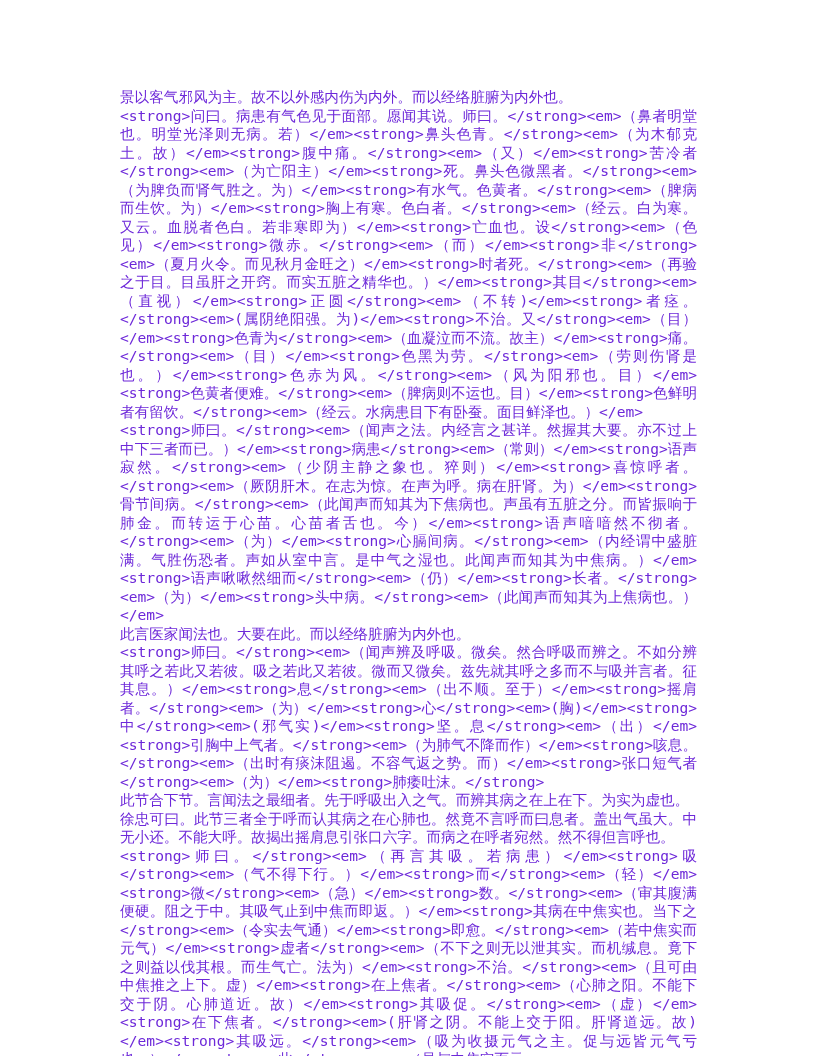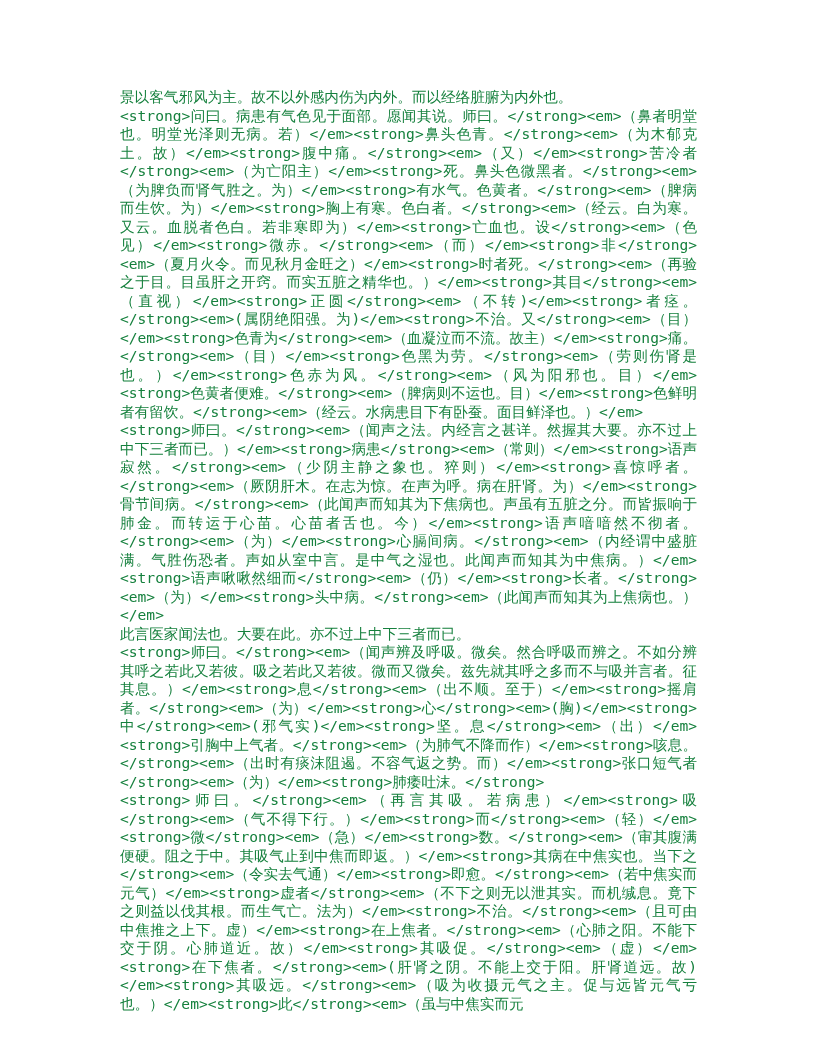--- a/index.html
+++ b/index.html
@@ -6,21 +6,21 @@
     margin: 0;
     padding: 0;
     background: #ffffff;
   }
   .page {
     position: relative;
     width: 816px;
     height: 1056px;
     box-sizing: border-box;
     background: #ffffff;
-    color: #15803d;
+    color: #6d28d9;
     padding: 88px 119px 0 120px;
     overflow: hidden;
     font-family: "DejaVu Sans Mono", "DejaVu Sans", monospace;
     font-size: 14.6px;
     line-height: 18.5px;
   }
   .page p {
     margin: 0;
     padding: 0;
     text-align: justify;
@@ -28,16 +28,18 @@
     overflow-wrap: break-word;
   }
 </style>
 </head>
 <body>
 
 <div class="page">
   <p>景以客气邪风为主。故不以外感内伤为内外。而以经络脏腑为内外也。</p>
   <p>&lt;strong&gt;问曰。病患有气色见于面部。愿闻其说。师曰。&lt;/strong&gt;&lt;em&gt;（鼻者明堂也。明堂光泽则无病。若）&lt;/em&gt;&lt;strong&gt;鼻头色青。&lt;/strong&gt;&lt;em&gt;（为木郁克土。故）&lt;/em&gt;&lt;strong&gt;腹中痛。&lt;/strong&gt;&lt;em&gt;（又）&lt;/em&gt;&lt;strong&gt;苦冷者&lt;/strong&gt;&lt;em&gt;（为亡阳主）&lt;/em&gt;&lt;strong&gt;死。鼻头色微黑者。&lt;/strong&gt;&lt;em&gt;（为脾负而肾气胜之。为）&lt;/em&gt;&lt;strong&gt;有水气。色黄者。&lt;/strong&gt;&lt;em&gt;（脾病而生饮。为）&lt;/em&gt;&lt;strong&gt;胸上有寒。色白者。&lt;/strong&gt;&lt;em&gt;（经云。白为寒。又云。血脱者色白。若非寒即为）&lt;/em&gt;&lt;strong&gt;亡血也。设&lt;/strong&gt;&lt;em&gt;（色见）&lt;/em&gt;&lt;strong&gt;微赤。&lt;/strong&gt;&lt;em&gt;（而）&lt;/em&gt;&lt;strong&gt;非&lt;/strong&gt;&lt;em&gt;（夏月火令。而见秋月金旺之）&lt;/em&gt;&lt;strong&gt;时者死。&lt;/strong&gt;&lt;em&gt;（再验之于目。目虽肝之开窍。而实五脏之精华也。）&lt;/em&gt;&lt;strong&gt;其目&lt;/strong&gt;&lt;em&gt;（直视）&lt;/em&gt;&lt;strong&gt;正圆&lt;/strong&gt;&lt;em&gt;（不转)&lt;/em&gt;&lt;strong&gt;者痉。&lt;/strong&gt;&lt;em&gt;(属阴绝阳强。为)&lt;/em&gt;&lt;strong&gt;不治。又&lt;/strong&gt;&lt;em&gt;（目）&lt;/em&gt;&lt;strong&gt;色青为&lt;/strong&gt;&lt;em&gt;（血凝泣而不流。故主）&lt;/em&gt;&lt;strong&gt;痛。&lt;/strong&gt;&lt;em&gt;（目）&lt;/em&gt;&lt;strong&gt;色黑为劳。&lt;/strong&gt;&lt;em&gt;（劳则伤肾是也。）&lt;/em&gt;&lt;strong&gt;色赤为风。&lt;/strong&gt;&lt;em&gt;（风为阳邪也。目）&lt;/em&gt;&lt;strong&gt;色黄者便难。&lt;/strong&gt;&lt;em&gt;（脾病则不运也。目）&lt;/em&gt;&lt;strong&gt;色鲜明者有留饮。&lt;/strong&gt;&lt;em&gt;（经云。水病患目下有卧蚕。面目鲜泽也。）&lt;/em&gt;</p>
   <p>&lt;strong&gt;师曰。&lt;/strong&gt;&lt;em&gt;（闻声之法。内经言之甚详。然握其大要。亦不过上中下三者而已。）&lt;/em&gt;&lt;strong&gt;病患&lt;/strong&gt;&lt;em&gt;（常则）&lt;/em&gt;&lt;strong&gt;语声寂然。&lt;/strong&gt;&lt;em&gt;（少阴主静之象也。猝则）&lt;/em&gt;&lt;strong&gt;喜惊呼者。&lt;/strong&gt;&lt;em&gt;（厥阴肝木。在志为惊。在声为呼。病在肝肾。为）&lt;/em&gt;&lt;strong&gt;骨节间病。&lt;/strong&gt;&lt;em&gt;（此闻声而知其为下焦病也。声虽有五脏之分。而皆振响于肺金。而转运于心苗。心苗者舌也。今）&lt;/em&gt;&lt;strong&gt;语声喑喑然不彻者。&lt;/strong&gt;&lt;em&gt;（为）&lt;/em&gt;&lt;strong&gt;心膈间病。&lt;/strong&gt;&lt;em&gt;（内经谓中盛脏满。气胜伤恐者。声如从室中言。是中气之湿也。此闻声而知其为中焦病。）&lt;/em&gt;&lt;strong&gt;语声啾啾然细而&lt;/strong&gt;&lt;em&gt;（仍）&lt;/em&gt;&lt;strong&gt;长者。&lt;/strong&gt;&lt;em&gt;（为）&lt;/em&gt;&lt;strong&gt;头中病。&lt;/strong&gt;&lt;em&gt;（此闻声而知其为上焦病也。）&lt;/em&gt;</p>
-  <p>此言医家闻法也。大要在此。亦不过上中下三者而已。</p>
+  <p>此言医家闻法也。大要在此。而以经络脏腑为内外也。</p>
   <p>&lt;strong&gt;师曰。&lt;/strong&gt;&lt;em&gt;（闻声辨及呼吸。微矣。然合呼吸而辨之。不如分辨其呼之若此又若彼。吸之若此又若彼。微而又微矣。兹先就其呼之多而不与吸并言者。征其息。）&lt;/em&gt;&lt;strong&gt;息&lt;/strong&gt;&lt;em&gt;（出不顺。至于）&lt;/em&gt;&lt;strong&gt;摇肩者。&lt;/strong&gt;&lt;em&gt;（为）&lt;/em&gt;&lt;strong&gt;心&lt;/strong&gt;&lt;em&gt;(胸)&lt;/em&gt;&lt;strong&gt;中&lt;/strong&gt;&lt;em&gt;(邪气实)&lt;/em&gt;&lt;strong&gt;坚。息&lt;/strong&gt;&lt;em&gt;（出）&lt;/em&gt;&lt;strong&gt;引胸中上气者。&lt;/strong&gt;&lt;em&gt;（为肺气不降而作）&lt;/em&gt;&lt;strong&gt;咳息。&lt;/strong&gt;&lt;em&gt;（出时有痰沫阻遏。不容气返之势。而）&lt;/em&gt;&lt;strong&gt;张口短气者&lt;/strong&gt;&lt;em&gt;（为）&lt;/em&gt;&lt;strong&gt;肺痿吐沫。&lt;/strong&gt;</p>
+  <p>此节合下节。言闻法之最细者。先于呼吸出入之气。而辨其病之在上在下。为实为虚也。</p>
+  <p>徐忠可曰。此节三者全于呼而认其病之在心肺也。然竟不言呼而曰息者。盖出气虽大。中无小还。不能大呼。故揭出摇肩息引张口六字。而病之在呼者宛然。然不得但言呼也。</p>
   <p>&lt;strong&gt;师曰。&lt;/strong&gt;&lt;em&gt;（再言其吸。若病患）&lt;/em&gt;&lt;strong&gt;吸&lt;/strong&gt;&lt;em&gt;（气不得下行。）&lt;/em&gt;&lt;strong&gt;而&lt;/strong&gt;&lt;em&gt;（轻）&lt;/em&gt;&lt;strong&gt;微&lt;/strong&gt;&lt;em&gt;（急）&lt;/em&gt;&lt;strong&gt;数。&lt;/strong&gt;&lt;em&gt;（审其腹满便硬。阻之于中。其吸气止到中焦而即返。）&lt;/em&gt;&lt;strong&gt;其病在中焦实也。当下之&lt;/strong&gt;&lt;em&gt;（令实去气通）&lt;/em&gt;&lt;strong&gt;即愈。&lt;/strong&gt;&lt;em&gt;（若中焦实而元气）&lt;/em&gt;&lt;strong&gt;虚者&lt;/strong&gt;&lt;em&gt;（不下之则无以泄其实。而机缄息。竟下之则益以伐其根。而生气亡。法为）&lt;/em&gt;&lt;strong&gt;不治。&lt;/strong&gt;&lt;em&gt;（且可由中焦推之上下。虚）&lt;/em&gt;&lt;strong&gt;在上焦者。&lt;/strong&gt;&lt;em&gt;（心肺之阳。不能下交于阴。心肺道近。故）&lt;/em&gt;&lt;strong&gt;其吸促。&lt;/strong&gt;&lt;em&gt;（虚）&lt;/em&gt;&lt;strong&gt;在下焦者。&lt;/strong&gt;&lt;em&gt;(肝肾之阴。不能上交于阳。肝肾道远。故)&lt;/em&gt;&lt;strong&gt;其吸远。&lt;/strong&gt;&lt;em&gt;（吸为收摄元气之主。促与远皆元气亏也。）&lt;/em&gt;&lt;strong&gt;此&lt;/strong&gt;&lt;em&gt;（虽与中焦实而元</p>
 </div>
 
 </body></html>

